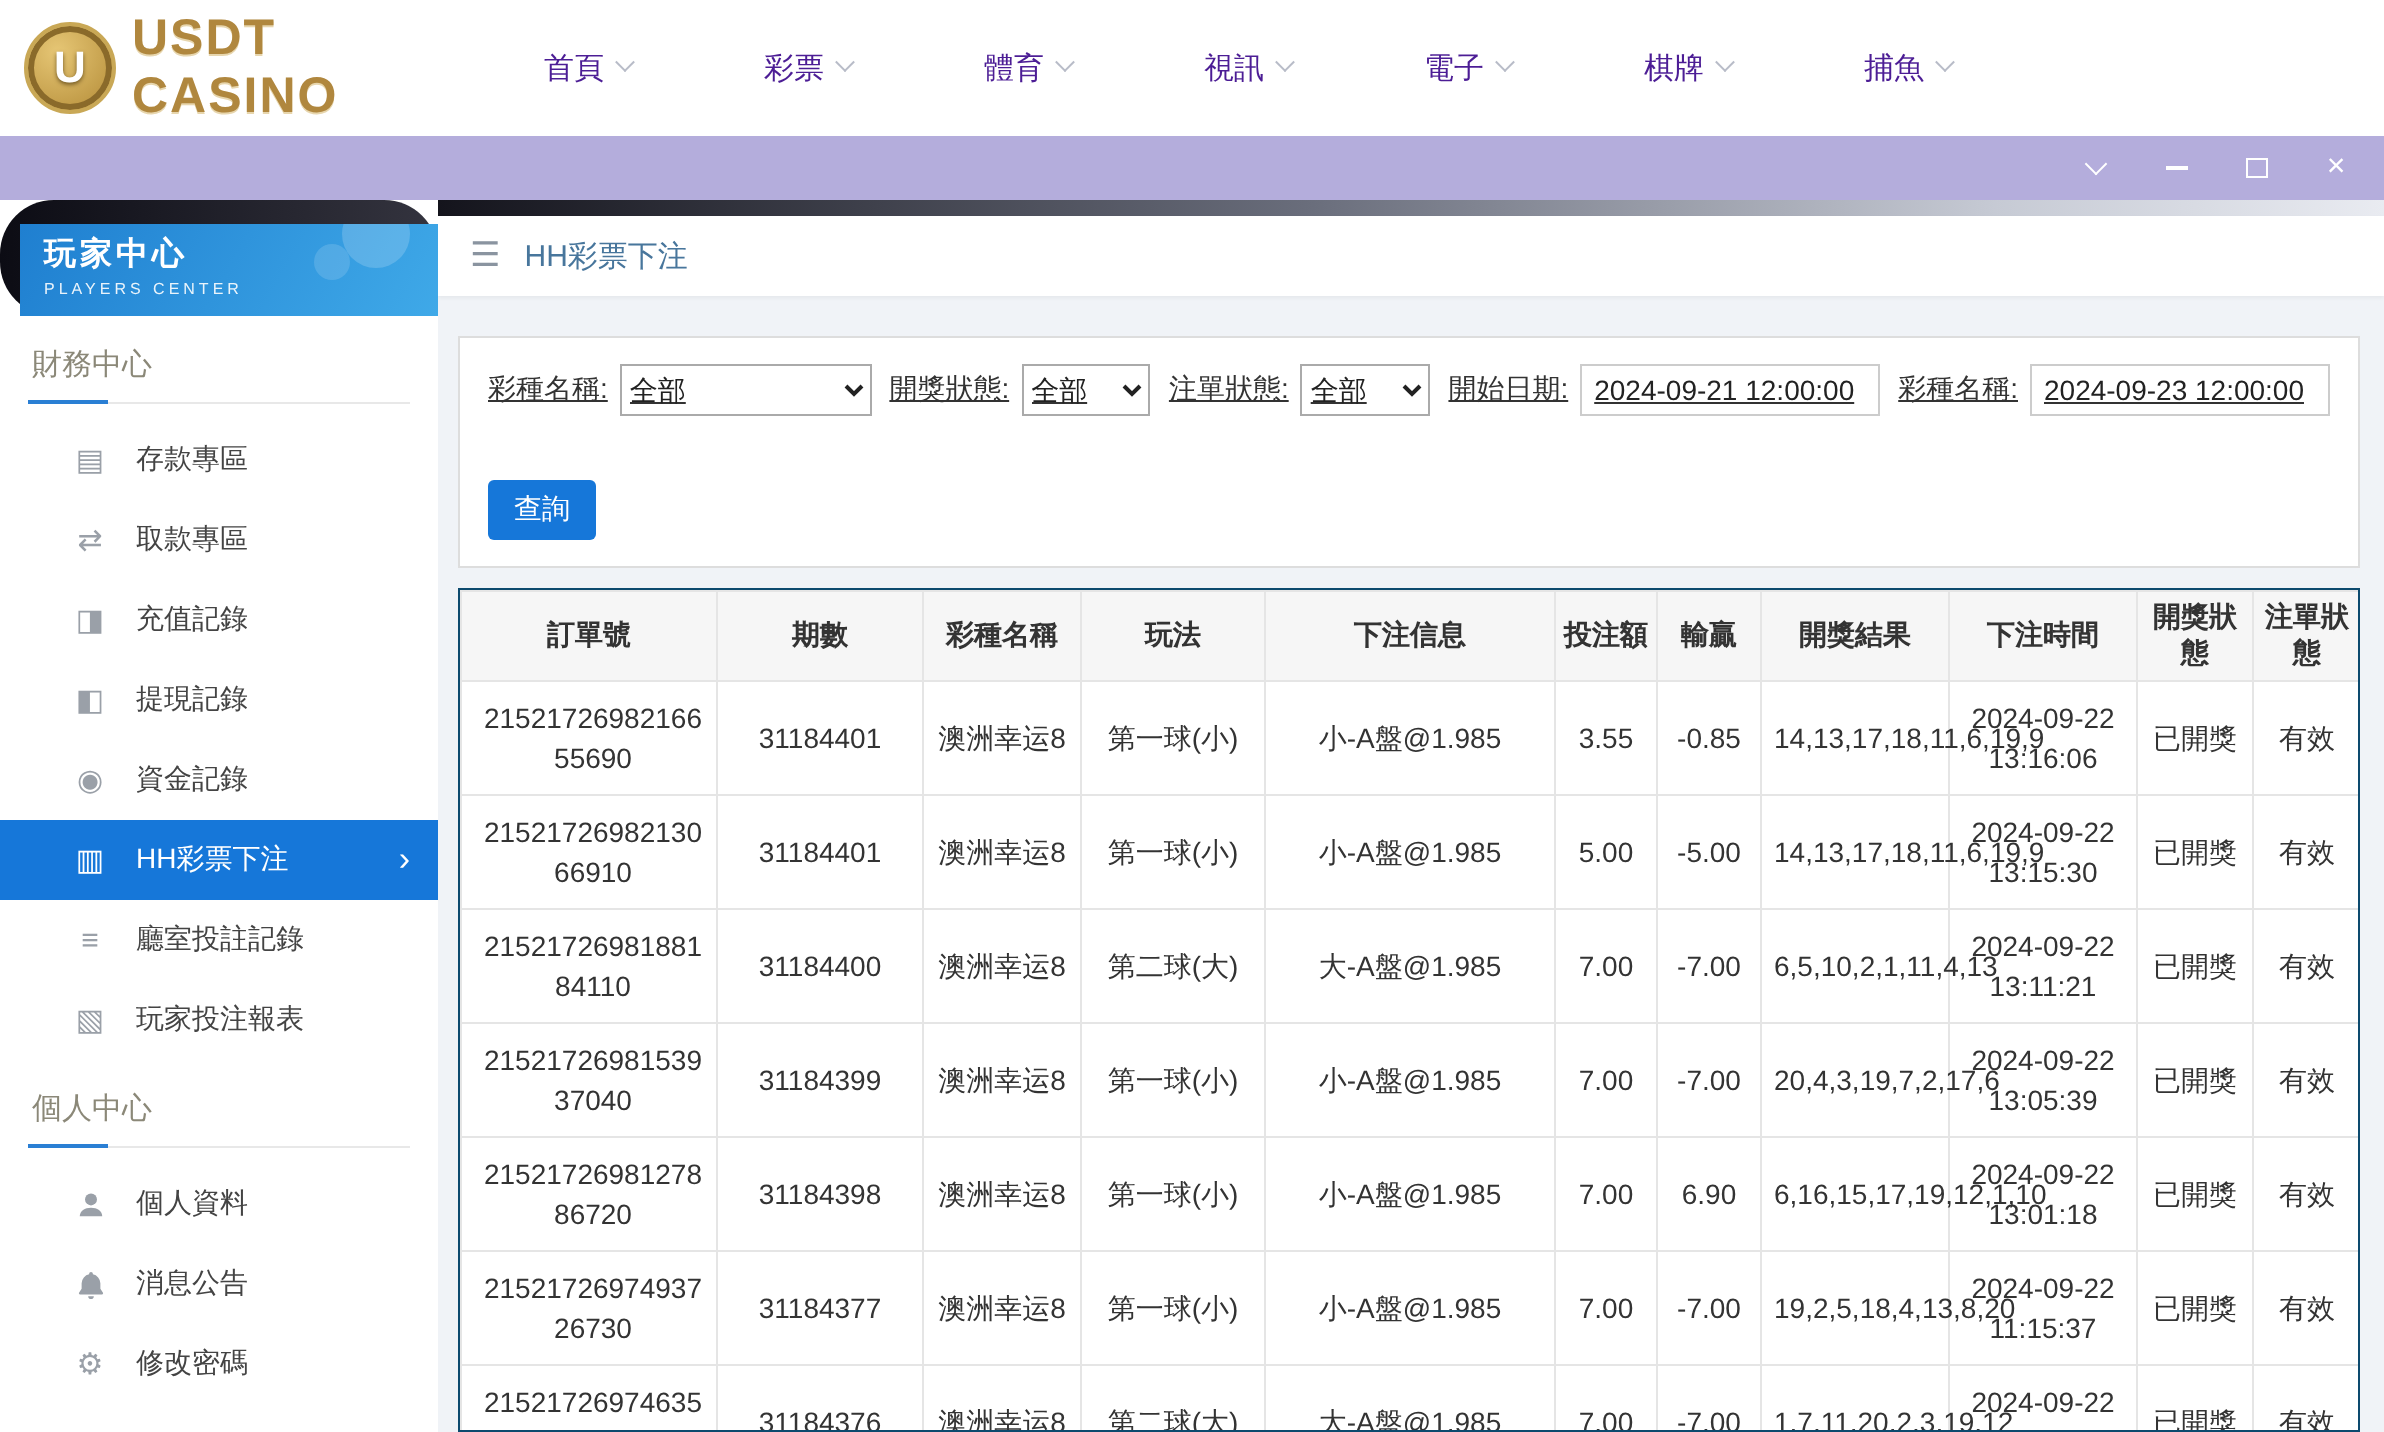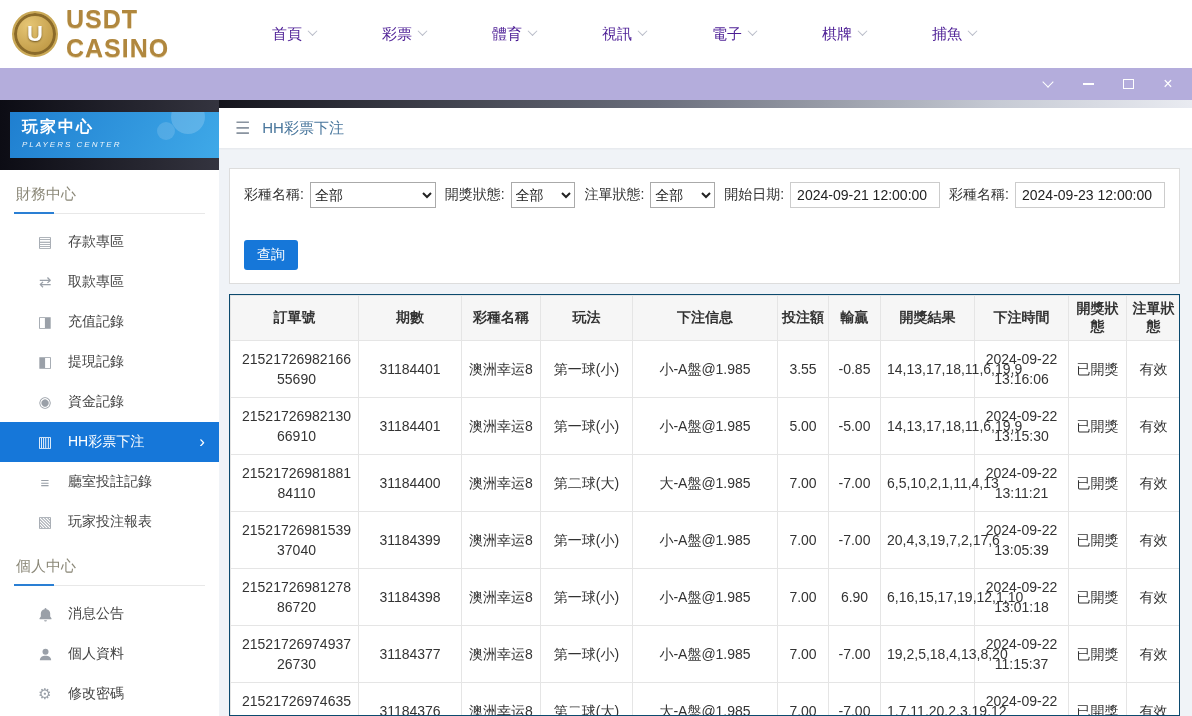--- a/index.html
+++ b/index.html
@@ -33,47 +33,47 @@
   .win-chev{width:8px;height:8px;border-right:1.5px solid #fff;border-bottom:1.5px solid #fff;transform:rotate(45deg);margin-top:-4px;}
   .win-min{width:11px;height:2px;background:#fff;}
   .win-restore{width:11px;height:10px;border:1.5px solid #fff;}
   .win-close{font-size:16px;line-height:1;}
 
   
   .content{display:flex;height:616px;}
 
   
   .sidebar{width:219px;flex:0 0 auto;background:#fff;overflow:hidden;}
-  .sidebar-top{height:70px;background:linear-gradient(90deg,#0c0c14,#34343f);padding:12px 0 0 10px;}
+  .sidebar-top{height:58px;background:linear-gradient(90deg,#0c0c14,#34343f);padding:12px 0 0 10px;border-radius:27px;}
   .players-box{height:46px;background:linear-gradient(120deg,#1f7fd0,#3fa9e8);color:#fff;
     padding:5px 0 0 12px;position:relative;overflow:hidden;}
   .players-box::before{content:"";position:absolute;right:14px;top:-12px;width:34px;height:34px;border-radius:50%;background:rgba(255,255,255,.18);}
   .players-box::after{content:"";position:absolute;right:44px;top:10px;width:18px;height:18px;border-radius:50%;background:rgba(255,255,255,.14);}
   .players-title{font-size:16px;font-weight:bold;letter-spacing:2px;}
-  .players-sub{font-size:8px;letter-spacing:2px;margin-top:2px;opacity:.9;font-style:italic;}
+  .players-sub{font-size:8px;letter-spacing:2px;margin-top:2px;opacity:.9;}
   .side-section{margin:0 14px;padding:15px 2px 9px 2px;font-size:15px;color:#8b8878;
     border-bottom:1px solid #e8e8e8;position:relative;}
   .side-section::after{content:"";position:absolute;left:0;bottom:-1px;width:40px;height:2px;background:#2a7fd4;}
   .side-list{padding-top:8px;}
   .side-item{height:40px;display:flex;align-items:center;padding-left:36px;cursor:pointer;font-size:14px;color:#444;}
   .si-icon{width:18px;margin-right:14px;color:#9aa0a8;font-size:15px;text-align:center;flex:0 0 auto;display:inline-flex;justify-content:center;}
   .si-icon svg{width:15px;height:15px;fill:#9aa0a8;}
   .side-item.active{background:var(--accent-blue);color:#fff;}
   .side-item.active .si-icon{color:#fff;}
   .si-arrow{margin-left:auto;padding-right:14px;font-size:17px;color:#fff;}
 
   
   .main{flex:1;display:flex;flex-direction:column;overflow:hidden;}
   .dark-strip{height:8px;background:linear-gradient(90deg,#14141c,#6a6e7c 45%,#c6cad4 80%,#e9ebf1);}
   .crumb-bar{height:40px;background:#fff;display:flex;align-items:center;gap:12px;padding-left:16px;box-shadow:0 1px 2px rgba(0,0,0,.05);}
   .hamburger{color:#8a94a0;font-size:17px;cursor:pointer;}
   .crumb-title{color:#48769c;font-size:15px;}
 
   .filter-card{margin:20px 12px 0 10px;background:#fff;border:1px solid #ddd;padding:13px 14px;}
-  .filter-row{display:flex;align-items:center;gap:6px;flex-wrap:nowrap;font-size:14px;}
+  .filter-row{display:flex;align-items:center;gap:6px;flex-wrap:nowrap;font-size:14px;text-decoration:underline;}
   .f-label{color:#333;margin-left:3px;white-space:nowrap;}
   .f-label:first-child{margin-left:0;}
   .f-select{height:26px;font-size:14px;border:1px solid #aaa;background:#fff;color:#222;}
   .f-select.wide{width:128px;}
   .f-select.small{width:66px;}
   .f-input{height:26px;width:150px;border:1px solid #ccc;font-size:14px;padding:0 6px;color:#222;font-family:"Liberation Sans","DejaVu Sans",sans-serif;}
   .filter-actions{margin-top:11px;}
   .btn-primary{background:var(--accent-blue);color:#fff;border:none;border-radius:3px;font-size:14px;padding:6px 13px;cursor:pointer;margin-top:21px;}
 
   .table-card{margin:10px 12px 0 10px;background:#fff;border:1px solid #0c4a6e;overflow:hidden;flex:1;}
@@ -183,33 +183,33 @@
         <span class="si-icon">▧</span>
         <span>玩家投注報表</span>
       </div>
     </div>
 
     <div class="side-section">個人中心</div>
     <div class="side-list">
       <div class="side-item">
         <span class="si-icon">
           <svg viewBox="0 0 16 16">
-              <path d="M8 1a1 1 0 0 1 1 1v.3A5 5 0 0 1 13 7v3l1.3 2a.6.6 0 0 1-.5 1H2.2a.6.6 0 0 1-.5-1L3 10V7a5 5 0 0 1 4-4.7V2a1 1 0 0 1 1-1zM6.5 14h3a1.5 1.5 0 0 1-3 0z"></path>
-            </svg>
-        </span>
-        <span>消息公告</span>
-      </div>
-      <div class="side-item">
-        <span class="si-icon">
-          <svg viewBox="0 0 16 16">
               <circle cx="8" cy="5" r="3.2"></circle>
               <path d="M2 14c0-3 2.7-4.6 6-4.6s6 1.6 6 4.6z"></path>
             </svg>
         </span>
         <span>個人資料</span>
+      </div>
+      <div class="side-item">
+        <span class="si-icon">
+          <svg viewBox="0 0 16 16">
+              <path d="M8 1a1 1 0 0 1 1 1v.3A5 5 0 0 1 13 7v3l1.3 2a.6.6 0 0 1-.5 1H2.2a.6.6 0 0 1-.5-1L3 10V7a5 5 0 0 1 4-4.7V2a1 1 0 0 1 1-1zM6.5 14h3a1.5 1.5 0 0 1-3 0z"></path>
+            </svg>
+        </span>
+        <span>消息公告</span>
       </div>
       <div class="side-item">
         <span class="si-icon">⚙</span>
         <span>修改密碼</span>
       </div>
     </div>
 
     <div class="side-section">代理中心</div>
   </div>
 

